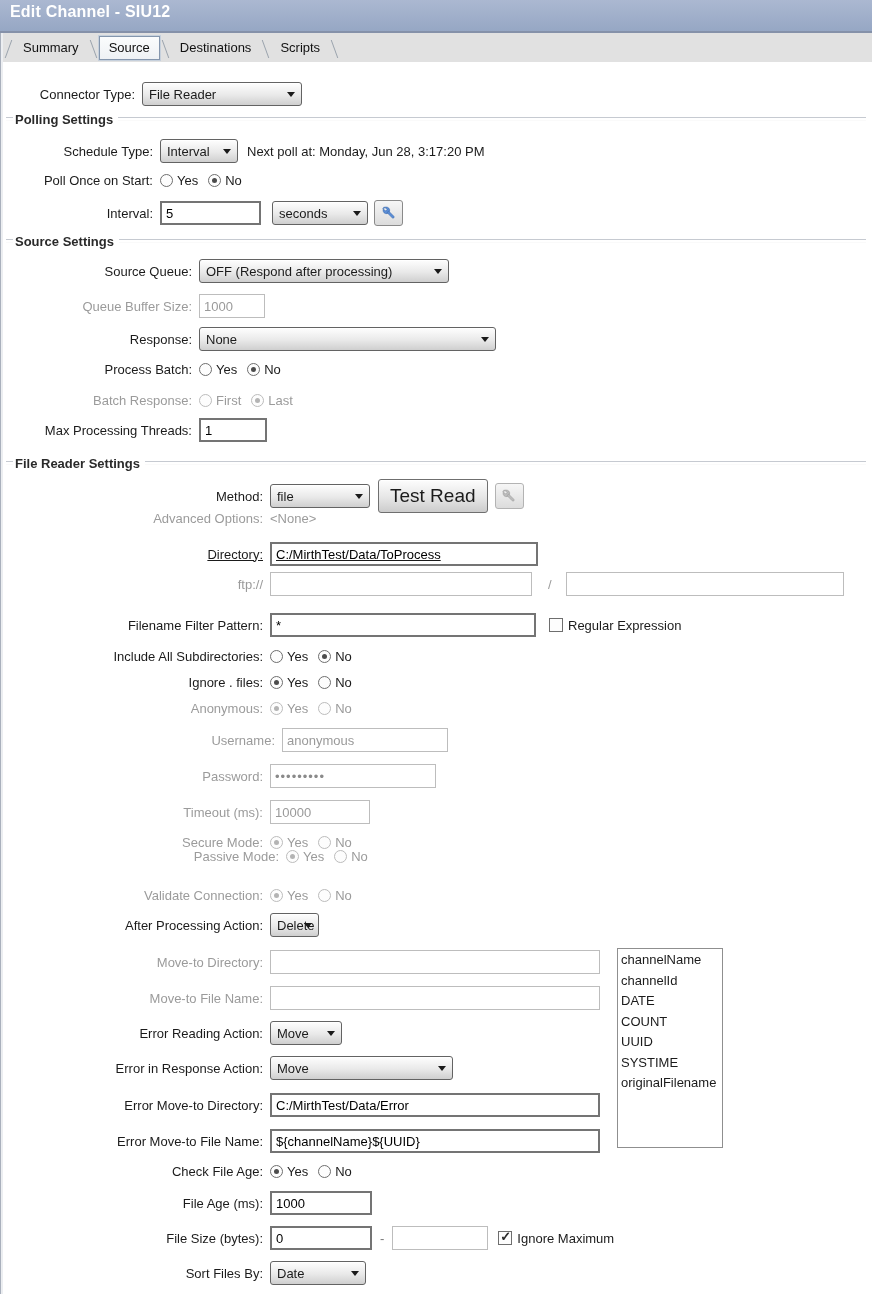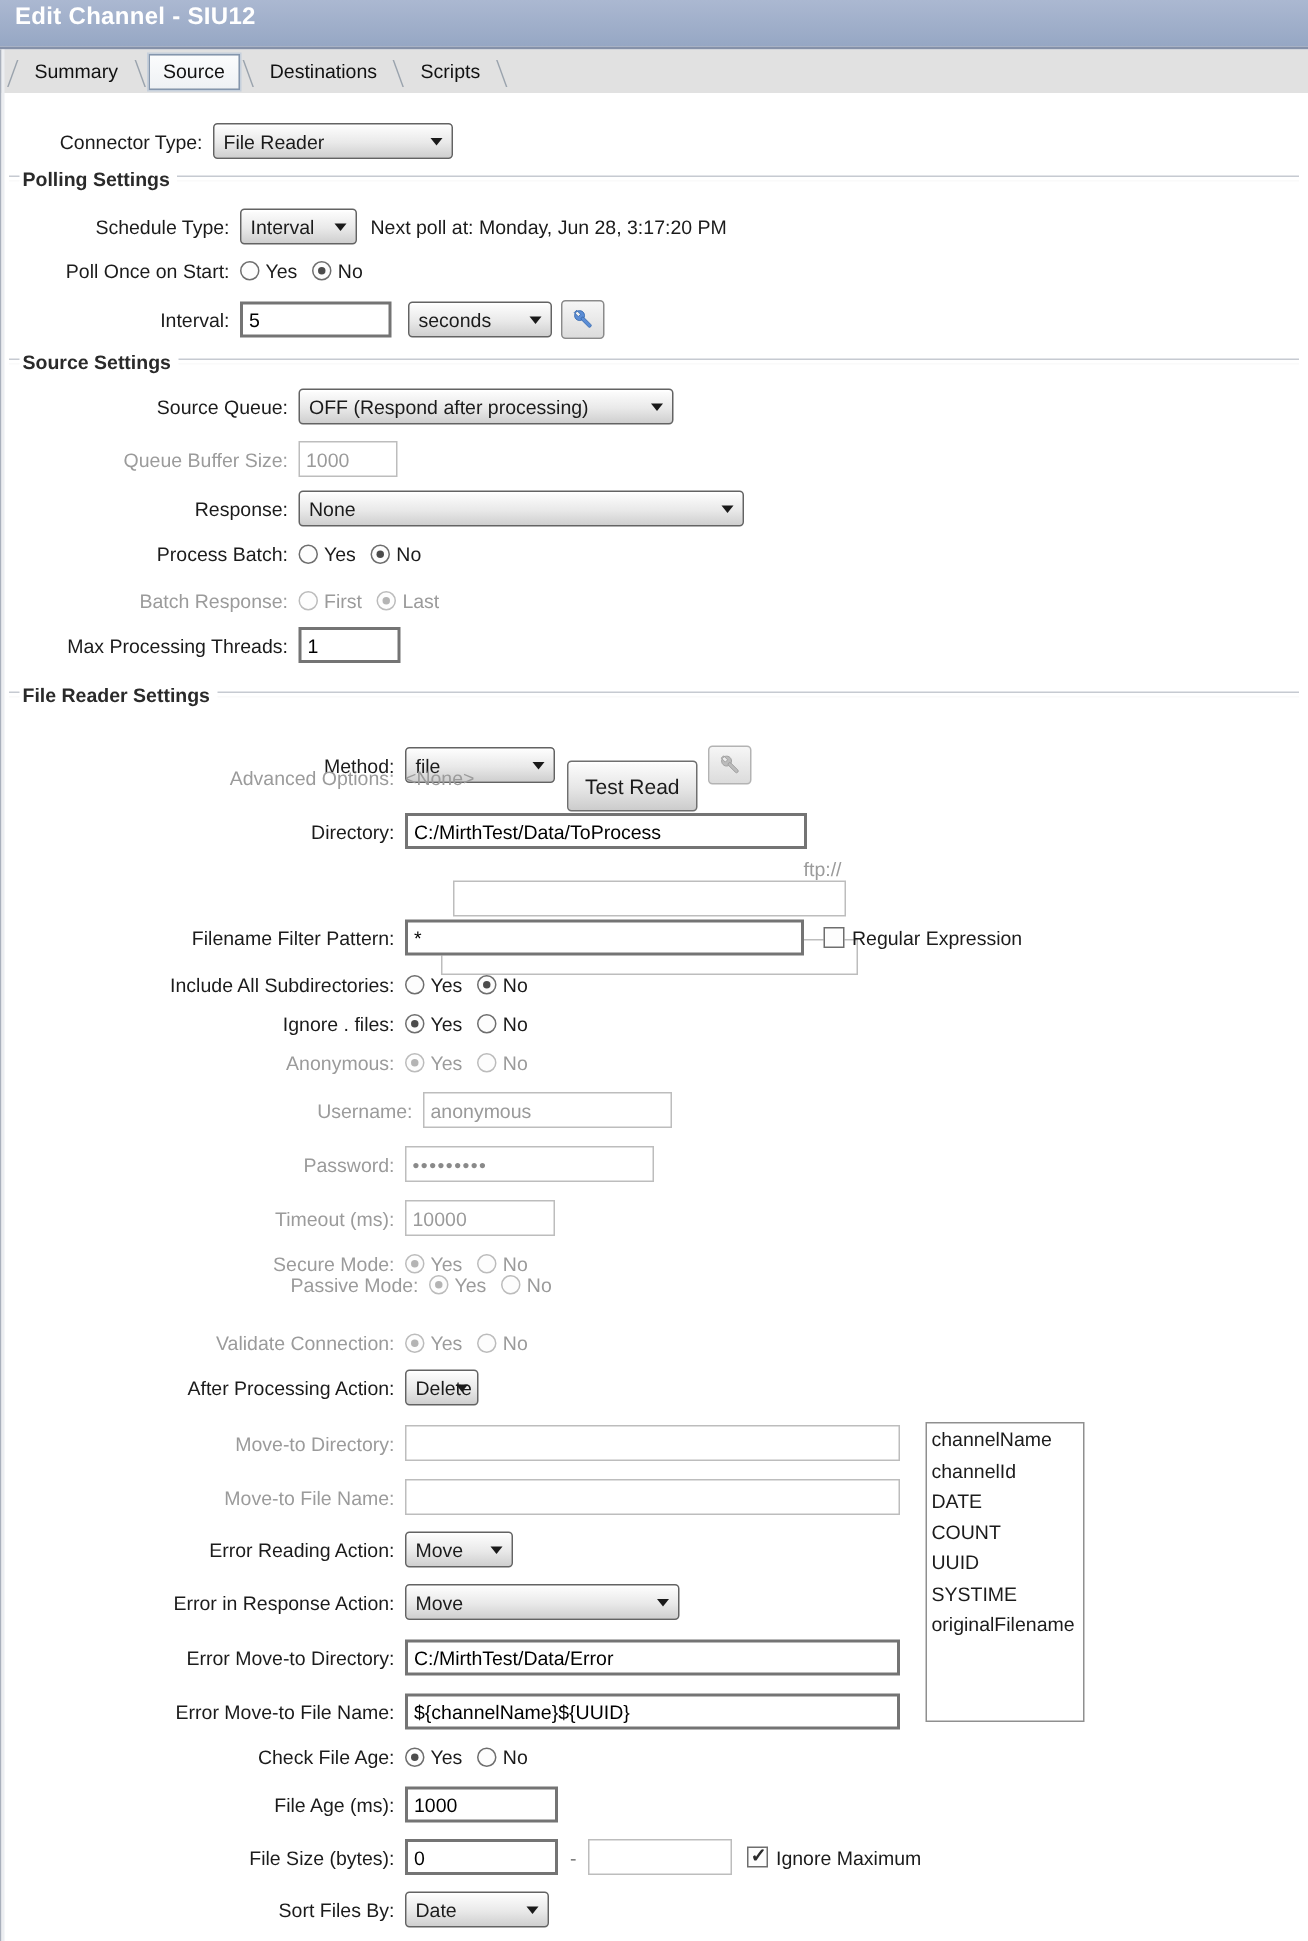--- a/index.html
+++ b/index.html
@@ -35,21 +35,21 @@
   .tf{height:20px;border:2px solid #747474;background:#fff;color:#000;font:13px "Liberation Sans",sans-serif;
     padding:0 4px;box-sizing:content-box;}
   .tf.dis{border:1px solid #bdbdbd;color:#9a9a9a;height:22px;}
   .combo{position:relative;height:24px;border:1px solid #636363;border-radius:3px;
     background:linear-gradient(#fefefe,#e9e9e9 55%,#cfcfcf);display:flex;align-items:center;
     padding:0 20px 0 6px;box-sizing:border-box;box-shadow:inset 0 1px 0 #fff;cursor:default;white-space:nowrap;overflow:hidden;}
   .combo .arr{position:absolute;right:6px;top:9px;width:0;height:0;
     border-left:4px solid transparent;border-right:4px solid transparent;border-top:5px solid #1a1a1a;}
   .btn{height:26px;border:1px solid #6f6f6f;border-radius:3px;background:linear-gradient(#fdfdfd,#e6e6e6 55%,#cccccc);
     display:flex;align-items:center;justify-content:center;padding:16px 11px;box-sizing:border-box;
-    box-shadow:inset 0 1px 0 #fff;font-size:14px;cursor:default;margin-top:28px;}
+    box-shadow:inset 0 1px 0 #fff;font-size:19px;cursor:default;}
   .iconbtn{width:29px;height:26px;border:1px solid #8a8a8a;border-radius:3px;
     background:linear-gradient(#f6f6f6,#dcdcdc);display:flex;align-items:center;justify-content:center;box-sizing:border-box;}
   .iconbtn.dis{border-color:#b3b3b3;}
 
   .radio{width:13px;height:13px;border:1px solid #6e6e6e;border-radius:50%;background:#fdfdfd;
     position:relative;flex:none;box-sizing:border-box;}
   .radio.sel::after{content:"";position:absolute;left:3px;top:3px;width:5px;height:5px;border-radius:50%;background:#4c4c4c;}
   .radio.dis{border-color:#bcbcbc;}
   .radio.dis.sel::after{background:#b4b4b4;}
   .ropt{margin:0 10px 0 4px;}
@@ -212,26 +212,26 @@
         </g>
       </svg>
     </div>
   </div>
 
   <div class="row w-fr" style="top:511px;">
     <div class="lbl dis">Advanced Options:</div>
     <div class="plain dis">&lt;None&gt;</div>
   </div>
 
-  <div class="row w-fr" style="top:542px;">
+  <div class="row w-fr" style="top:542px;text-decoration:underline;">
     <div class="lbl">Directory:</div>
     <input class="tf" style="width: 256px;" value="C:/MirthTest/Data/ToProcess">
   </div>
 
-  <div class="row w-fr" style="top:572px;flex-direction:column;">
+  <div class="row w-fr" style="top:572px;">
     <div class="lbl dis">ftp://</div>
     <input class="tf dis" style="width: 252px;" disabled="" value="">
     <span class="slash">/</span>
     <input class="tf dis" style="width: 268px;" disabled="" value="">
   </div>
 
   <div class="row w-fr" style="top:613px;">
     <div class="lbl">Filename Filter Pattern:</div>
     <input class="tf" style="width: 254px;" value="*">
     <span class="checkbox" style="margin-left:13px;"></span>

